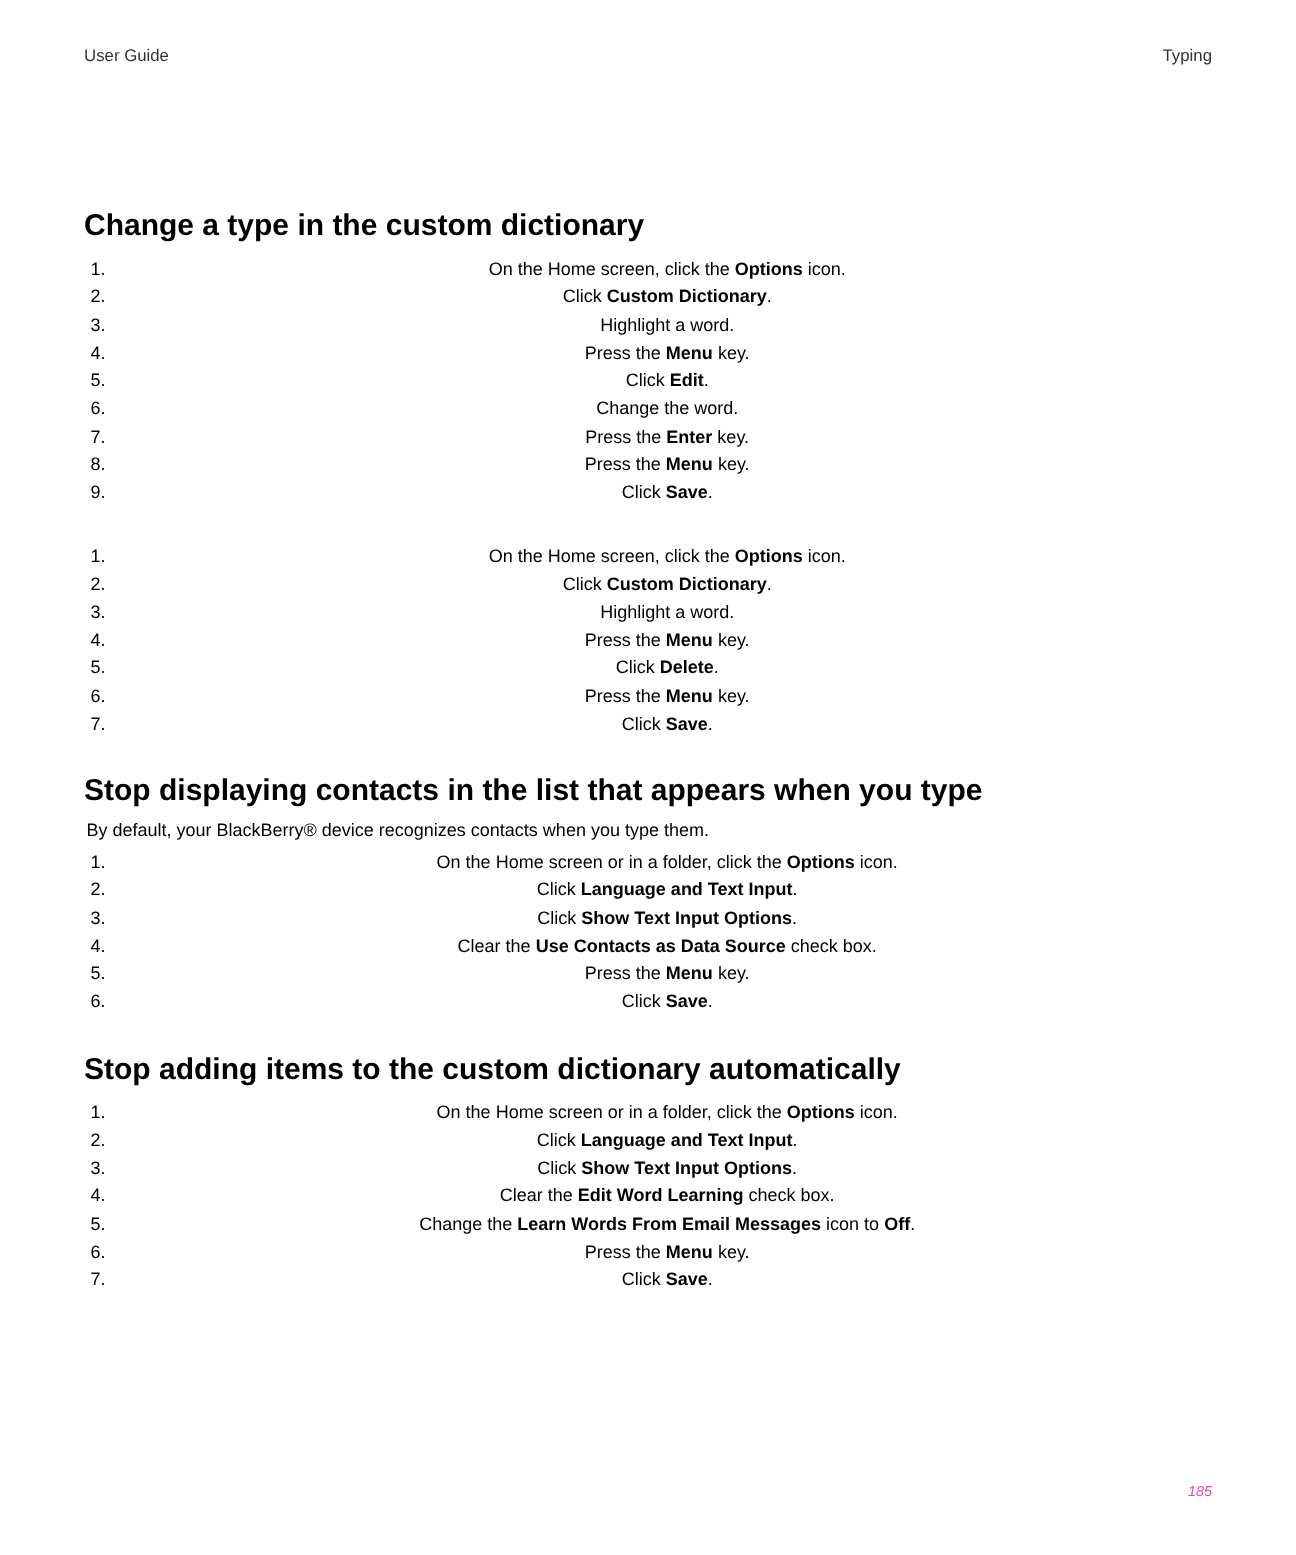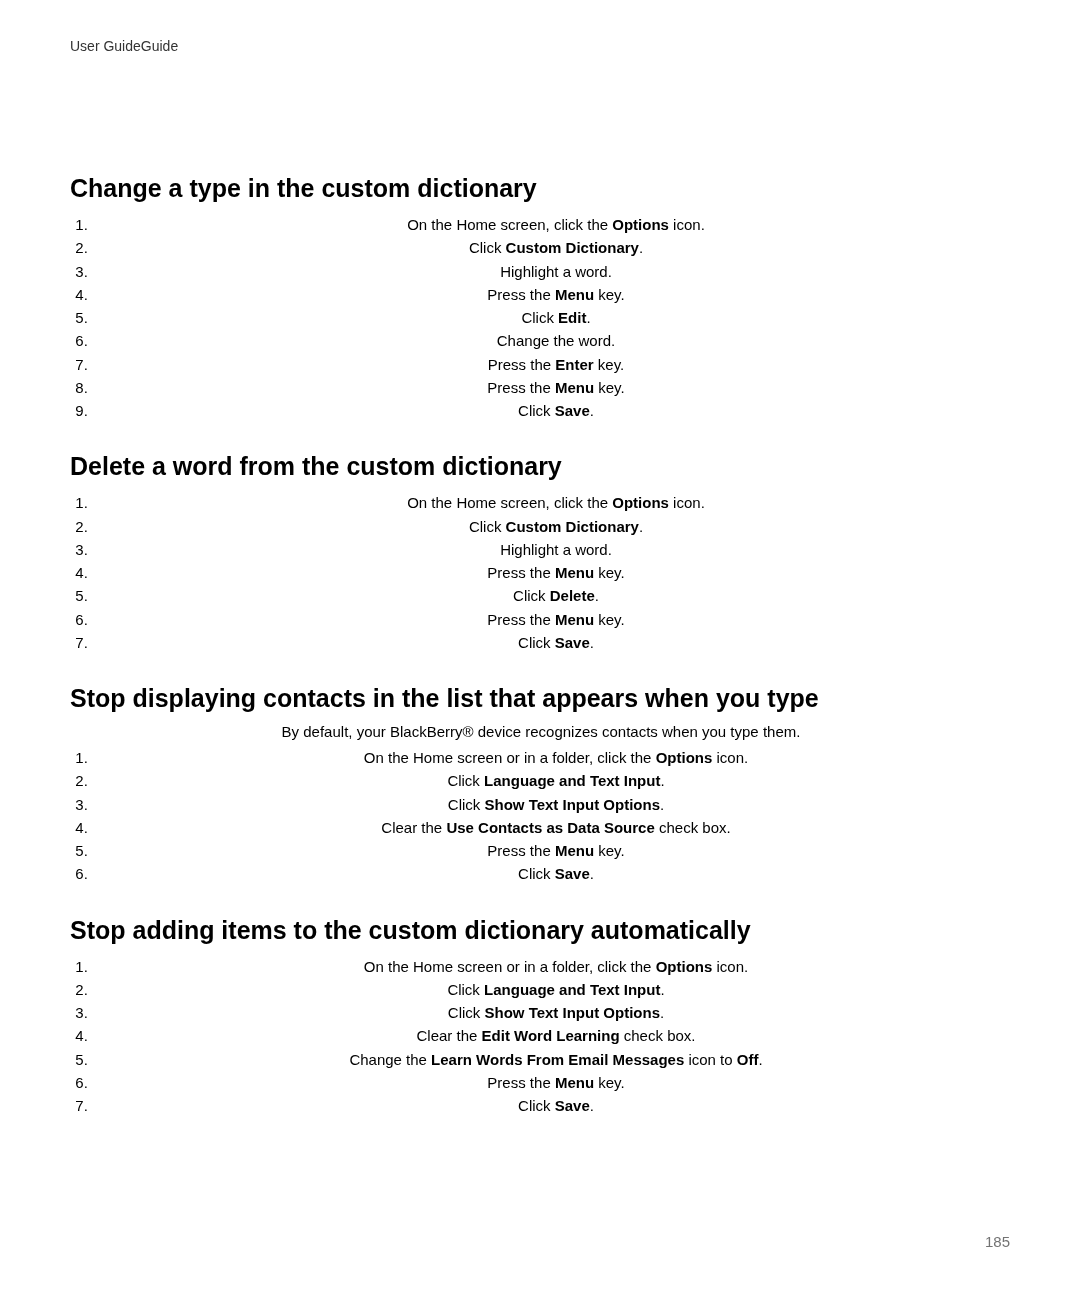--- a/index.html
+++ b/index.html
@@ -12,35 +12,35 @@
     height: 1296px;
     box-sizing: border-box;
     position: relative;
   }
   .page {
     padding: 38px 70px 0 70px;
     box-sizing: border-box;
   }
   .header-row {
     display: flex;
+    justify-content: space-between;
     font-size: 14px;
     color: #333;
     margin-bottom: 120px;
   }
   h2.section-heading {
     font-size: 25px;
     font-weight: 700;
     margin: 30px 0 10px 0;
     color: #000;
   }
   .intro-text {
     font-size: 15px;
     margin: 6px 0 4px 2px;
     color: #000;
-    text-align: center;
   }
   ol.steps {
     margin: 6px 0 22px 0;
     padding-left: 22px;
     font-size: 15px;
     color: #000;
   }
   ol.steps li {
     padding-left: 10px;
     line-height: 1.55;
@@ -48,51 +48,51 @@
   }
   ol.steps li::marker {
     font-size: 15px;
     color: #000;
   }
   .b { font-weight: 700; }
   .page-number {
     position: absolute;
     bottom: 46px;
     right: 70px;
-    font-size: 15px;
-    color: #737373;
+    font-size: 12px;
+    color: #ec4899;
+    font-style: italic;
   }
   .section-block { margin-bottom: 30px; }
 </style>
 </head>
 <body>
 
 <div class="page">
   <div class="header-row">
     <span>User Guide</span>
-    <span>Guide</span>
+    <span>Typing</span>
   </div>
 
   <div id="sections">
       <div class="section-block">
         <h2 class="section-heading">Change a type in the custom dictionary</h2>
         <ol class="steps">
           <li><span>On the Home screen, click the </span><span class="b">Options</span><span> icon.</span></li>
           <li><span>Click </span><span class="b">Custom Dictionary</span><span>.</span></li>
           <li><span>Highlight a word.</span></li>
           <li><span>Press the </span><span class="b">Menu</span><span> key.</span></li>
           <li><span>Click </span><span class="b">Edit</span><span>.</span></li>
           <li><span>Change the word.</span></li>
           <li><span>Press the </span><span class="b">Enter</span><span> key.</span></li>
           <li><span>Press the </span><span class="b">Menu</span><span> key.</span></li>
           <li><span>Click </span><span class="b">Save</span><span>.</span></li>
         </ol>
       </div>
       <div class="section-block">
-        <h2 class="section-heading">Delete a word from the custom dictionary</h2>
         <ol class="steps">
           <li><span>On the Home screen, click the </span><span class="b">Options</span><span> icon.</span></li>
           <li><span>Click </span><span class="b">Custom Dictionary</span><span>.</span></li>
           <li><span>Highlight a word.</span></li>
           <li><span>Press the </span><span class="b">Menu</span><span> key.</span></li>
           <li><span>Click </span><span class="b">Delete</span><span>.</span></li>
           <li><span>Press the </span><span class="b">Menu</span><span> key.</span></li>
           <li><span>Click </span><span class="b">Save</span><span>.</span></li>
         </ol>
       </div>

